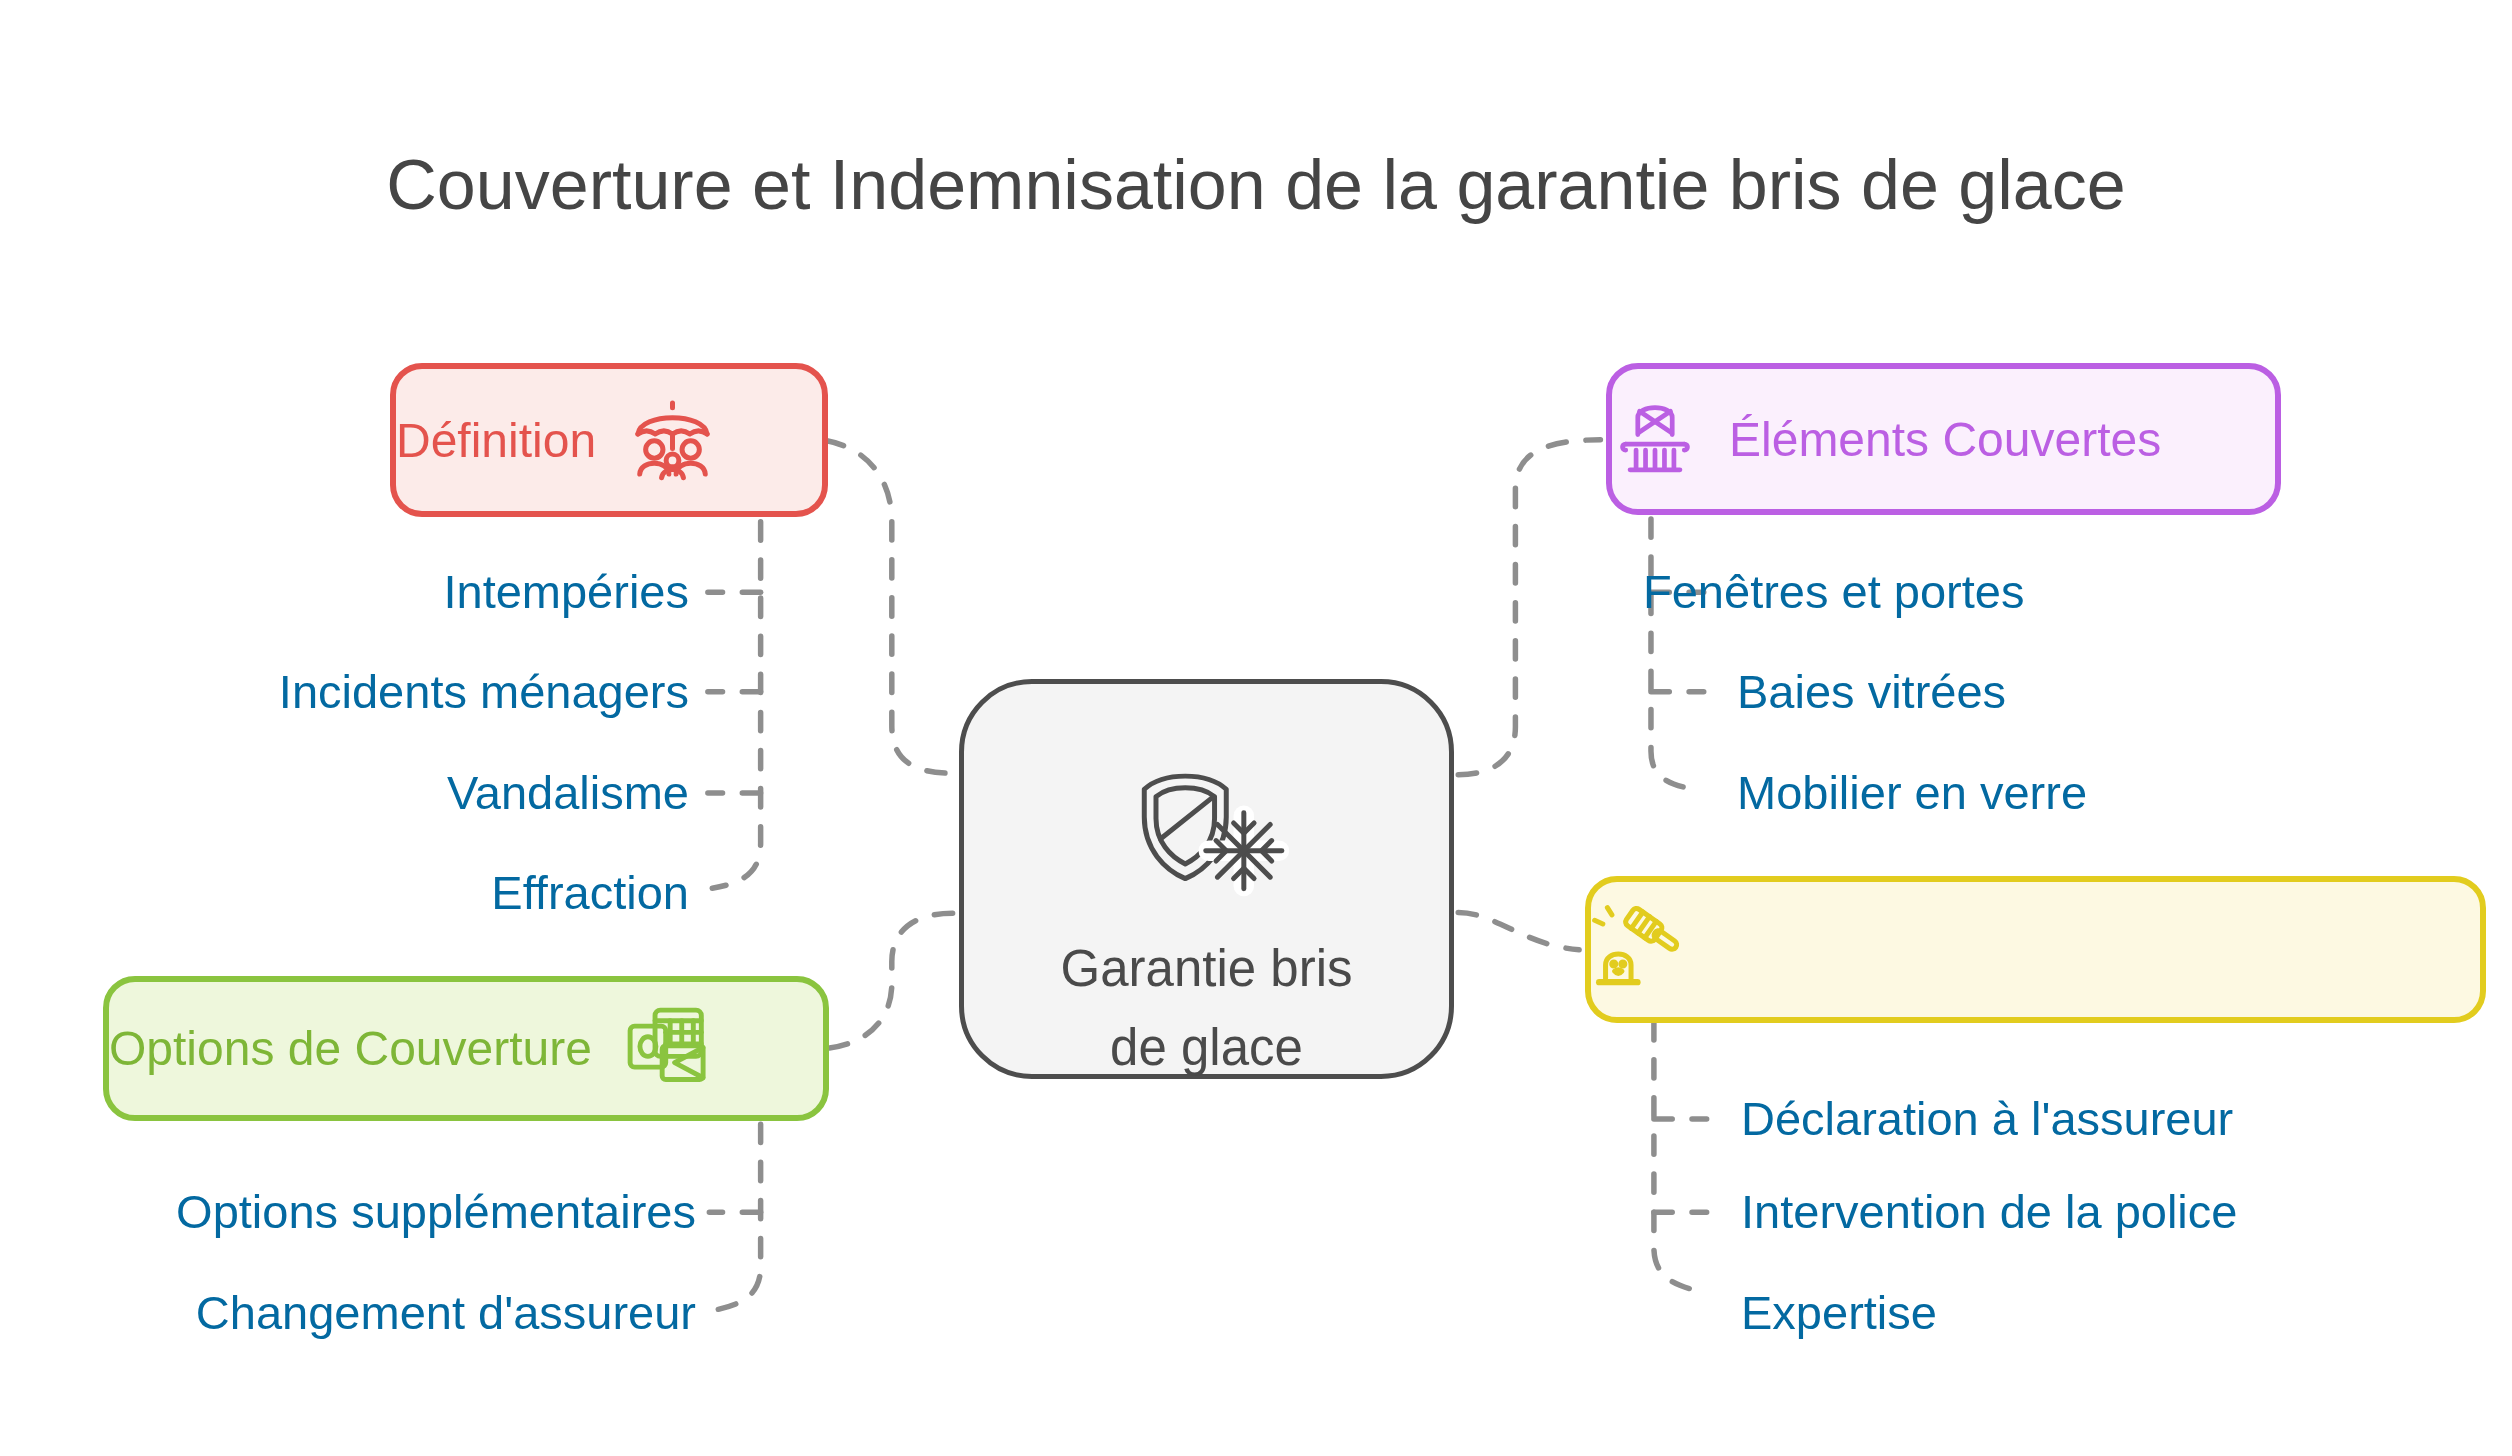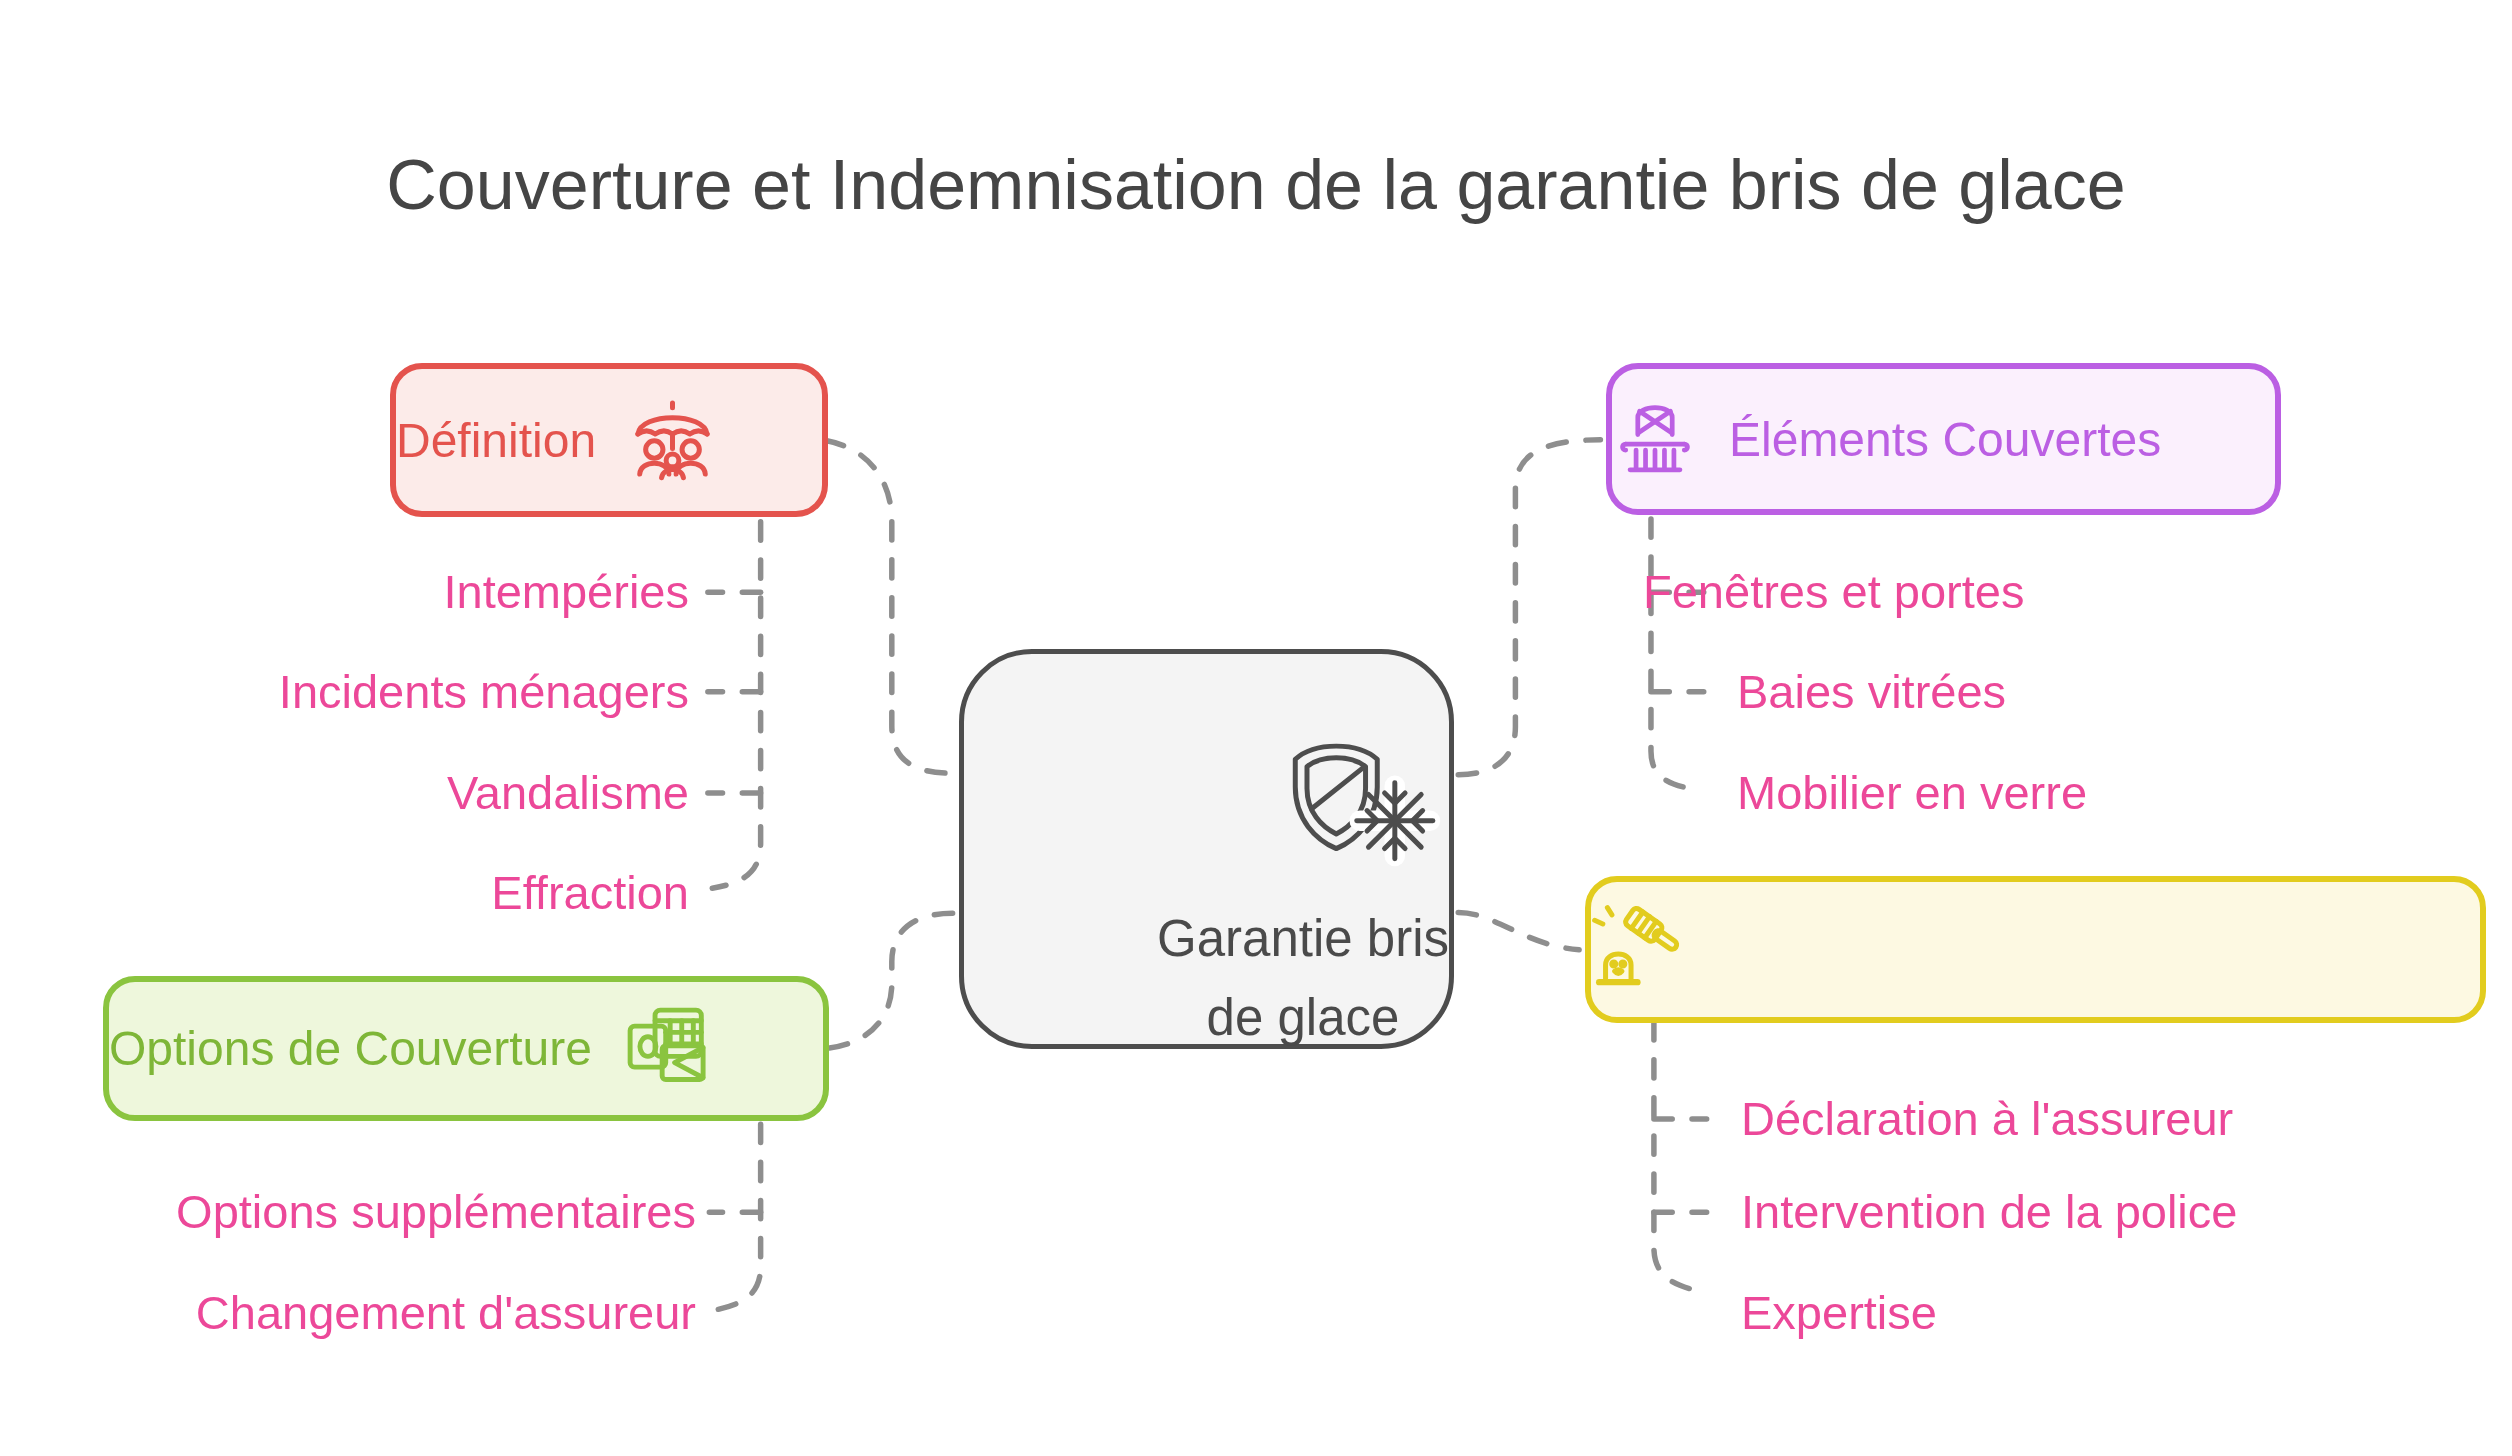--- a/index.html
+++ b/index.html
@@ -41,35 +41,35 @@
   .box-options {
     left: 103px; top: 976px; width: 726px; height: 145px;
     border: 6.6px solid #8ac43f; background: #eef7dc; color: #7eb637;
   }
   .box-procedure {
     left: 1585px; top: 876px; width: 901px; height: 147px;
     border: 6.6px solid #e2cc1e; background: #fdf9e2; color: #ddc71c;
   }
   .center-node {
     position: absolute; z-index: 1;
-    left: 959px; top: 649px; width: 495px; height: 400px;
+    left: 959px; top: 679px; width: 495px; height: 400px;
     box-sizing: border-box;
     border: 5.1px solid #4d4d4d; border-radius: 73px;
     background: #f4f4f4;
-    display: flex; flex-direction: column; align-items: flex-end;
+    display: flex; flex-direction: column; align-items: center;
     padding-top: 53px;
   }
   .center-label {
     margin-top: 20.5px; text-align: center;
     font-size: 51px; line-height: 79px; color: #4a4a4a;
     white-space: nowrap;
   }
   .item {
     position: absolute; z-index: 1;
-    font-size: 47px; line-height: 50px; color: #ec4899;
+    font-size: 47px; line-height: 50px; color: #0369a1;
     white-space: nowrap;
   }
   .item.r-align { text-align: right; }
 </style>
 </head>
 <body>
 
 <svg id="connector-layer" width="2512" height="1457" viewBox="0 0 3428 1988">
   <path class="dashed" d="M 1127 601 C 1185 612, 1217 655, 1217 712 L 1217 990 C 1217 1040, 1250 1055, 1300 1055"></path>
   <path class="dashed" d="M 1132 1430 C 1185 1423, 1217 1390, 1217 1342 L 1217 1312 C 1217 1268, 1250 1246, 1300 1246"></path>

